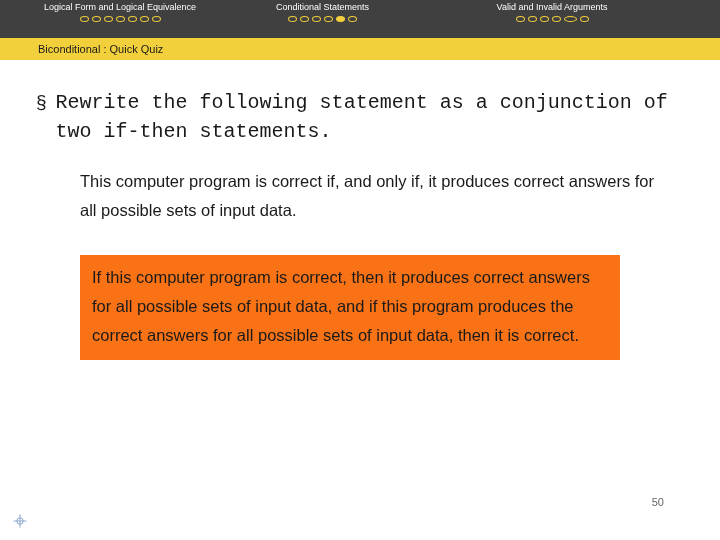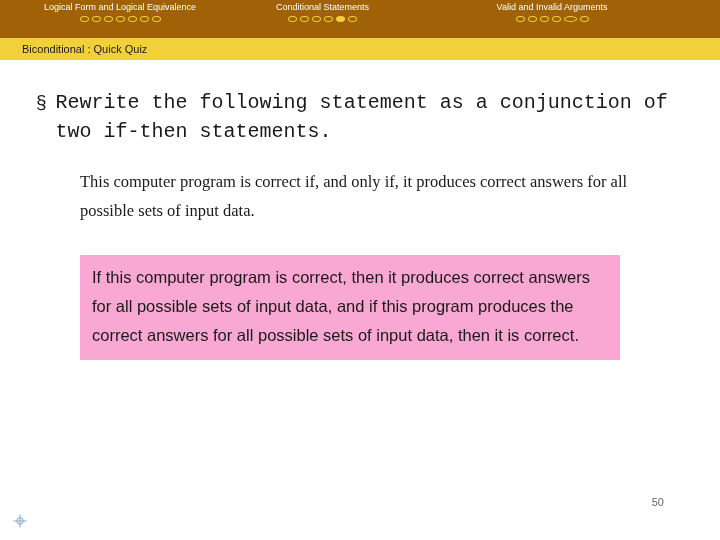--- a/index.html
+++ b/index.html
@@ -15,21 +15,21 @@
     position: relative;
   }
 
   
   .navbar {
     position: absolute;
     left: 0;
     top: 0;
     width: 720px;
     height: 38px;
-    background: #a16207;
+    background: #404040;
   }
   .nav-group {
     position: absolute;
     top: 2px;
     text-align: center;
     color: #ffffff;
   }
   .nav-group .nav-label {
     font-size: 9px;
     line-height: 11px;
@@ -69,21 +69,21 @@
   .subtitle-bar {
     position: absolute;
     left: 0;
     top: 38px;
     width: 720px;
     height: 22px;
     background: #f2d03c;
   }
   .subtitle-text {
     position: absolute;
-    left: 22px;
+    left: 38px;
     top: 43px;
     font-size: 11px;
     color: #1a1a1a;
     font-family: "Liberation Sans", sans-serif;
     white-space: nowrap;
   }
 
   
   .content {
     position: absolute;
@@ -117,30 +117,30 @@
   }
 
   .statement {
     position: absolute;
     left: 80px;
     top: 107px;
     width: 595px;
     font-size: 16.5px;
     line-height: 29px;
     color: #1a1a1a;
-    font-family: Liberation Serif, serif;
+    font-family: Liberation Sans, sans-serif;
   }
 
   .answer-box {
     position: absolute;
     left: 80px;
     top: 195px;
     width: 540px;
     padding: 8px 12px 10px 12px;
-    background: #f9a8d4;
+    background: #f97316;
     box-sizing: border-box;
   }
   .answer-text {
     font-size: 16.5px;
     line-height: 29px;
     color: #1a1a1a;
     font-family: "Liberation Sans", sans-serif;
   }
 
   

